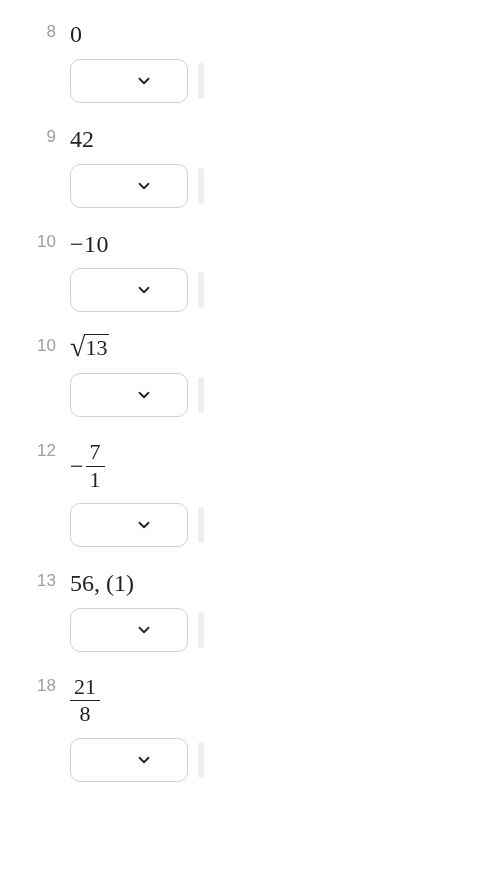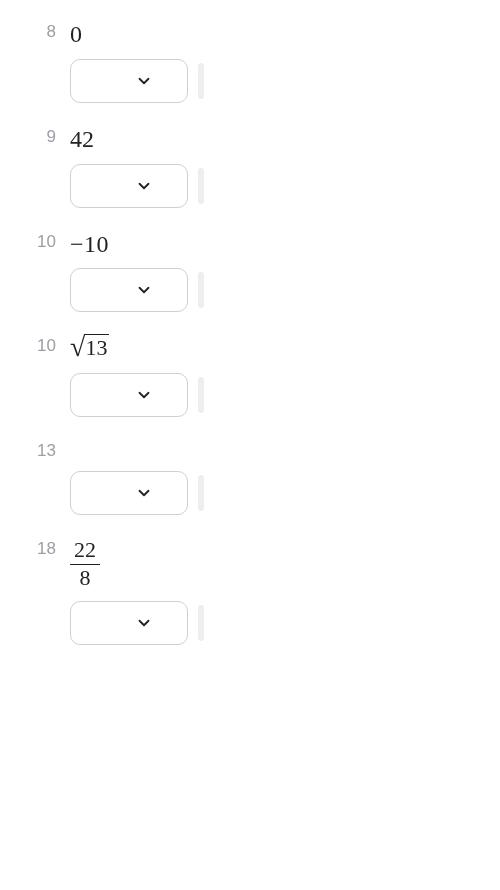--- a/index.html
+++ b/index.html
@@ -158,37 +158,54 @@
             <svg width="18" height="18" viewBox="0 0 24 24">
               <path d="M6 9l6 6 6-6" fill="none" stroke="#222" stroke-width="2.4" stroke-linecap="round" stroke-linejoin="round"></path>
             </svg>
           </span>
         </div>
         <div class="handle"></div>
       </div>
     </div>
     <div class="item-block">
       <div class="question-row">
+        <div class="qnum">12</div>
+        <span class="expr"><span class="neg">−</span><span class="frac"><span class="num">7</span><span class="line"></span><span class="den">1</span></span></span>
+      </div>
+      <div class="dropdown-row">
+        <div class="dropdown">
+          <span>
+            <svg width="18" height="18" viewBox="0 0 24 24">
+              <path d="M6 9l6 6 6-6" fill="none" stroke="#222" stroke-width="2.4" stroke-linecap="round" stroke-linejoin="round"></path>
+            </svg>
+          </span>
+        </div>
+        <div class="handle"></div>
+      </div>
+    </div>
+    <div class="item-block">
+      <div class="question-row">
         <div class="qnum">13</div>
+        <span class="expr">56, (1)</span>
       </div>
       <div class="dropdown-row">
         <div class="dropdown">
           <span>
             <svg width="18" height="18" viewBox="0 0 24 24">
               <path d="M6 9l6 6 6-6" fill="none" stroke="#222" stroke-width="2.4" stroke-linecap="round" stroke-linejoin="round"></path>
             </svg>
           </span>
         </div>
         <div class="handle"></div>
       </div>
     </div>
     <div class="item-block">
       <div class="question-row">
         <div class="qnum">18</div>
-        <span class="expr"><span class="frac"><span class="num">22</span><span class="line"></span><span class="den">8</span></span></span>
+        <span class="expr"><span class="frac"><span class="num">21</span><span class="line"></span><span class="den">8</span></span></span>
       </div>
       <div class="dropdown-row">
         <div class="dropdown">
           <span>
             <svg width="18" height="18" viewBox="0 0 24 24">
               <path d="M6 9l6 6 6-6" fill="none" stroke="#222" stroke-width="2.4" stroke-linecap="round" stroke-linejoin="round"></path>
             </svg>
           </span>
         </div>
         <div class="handle"></div>

